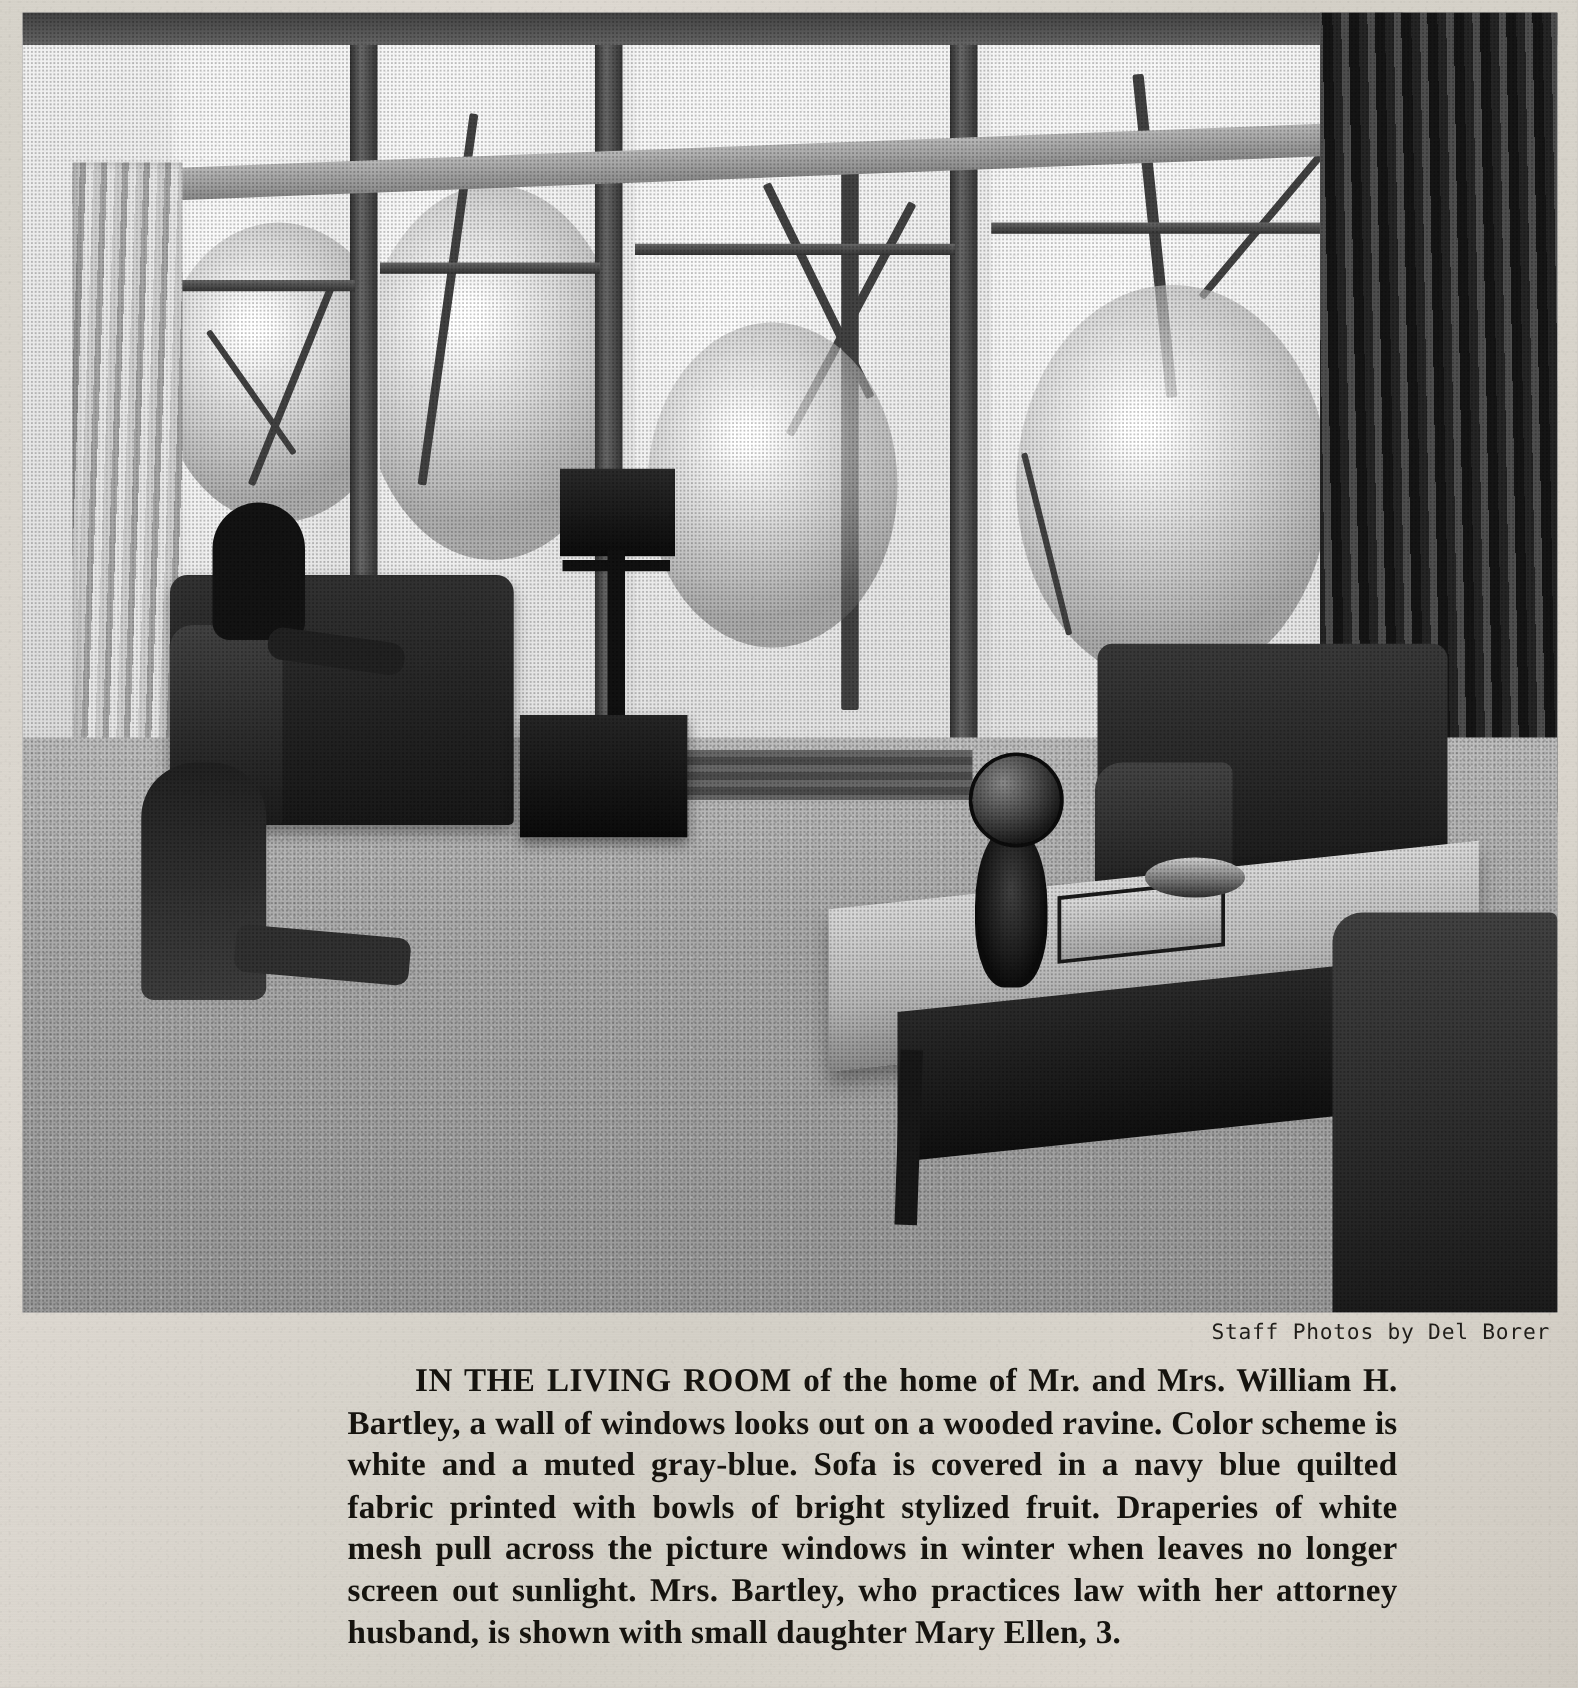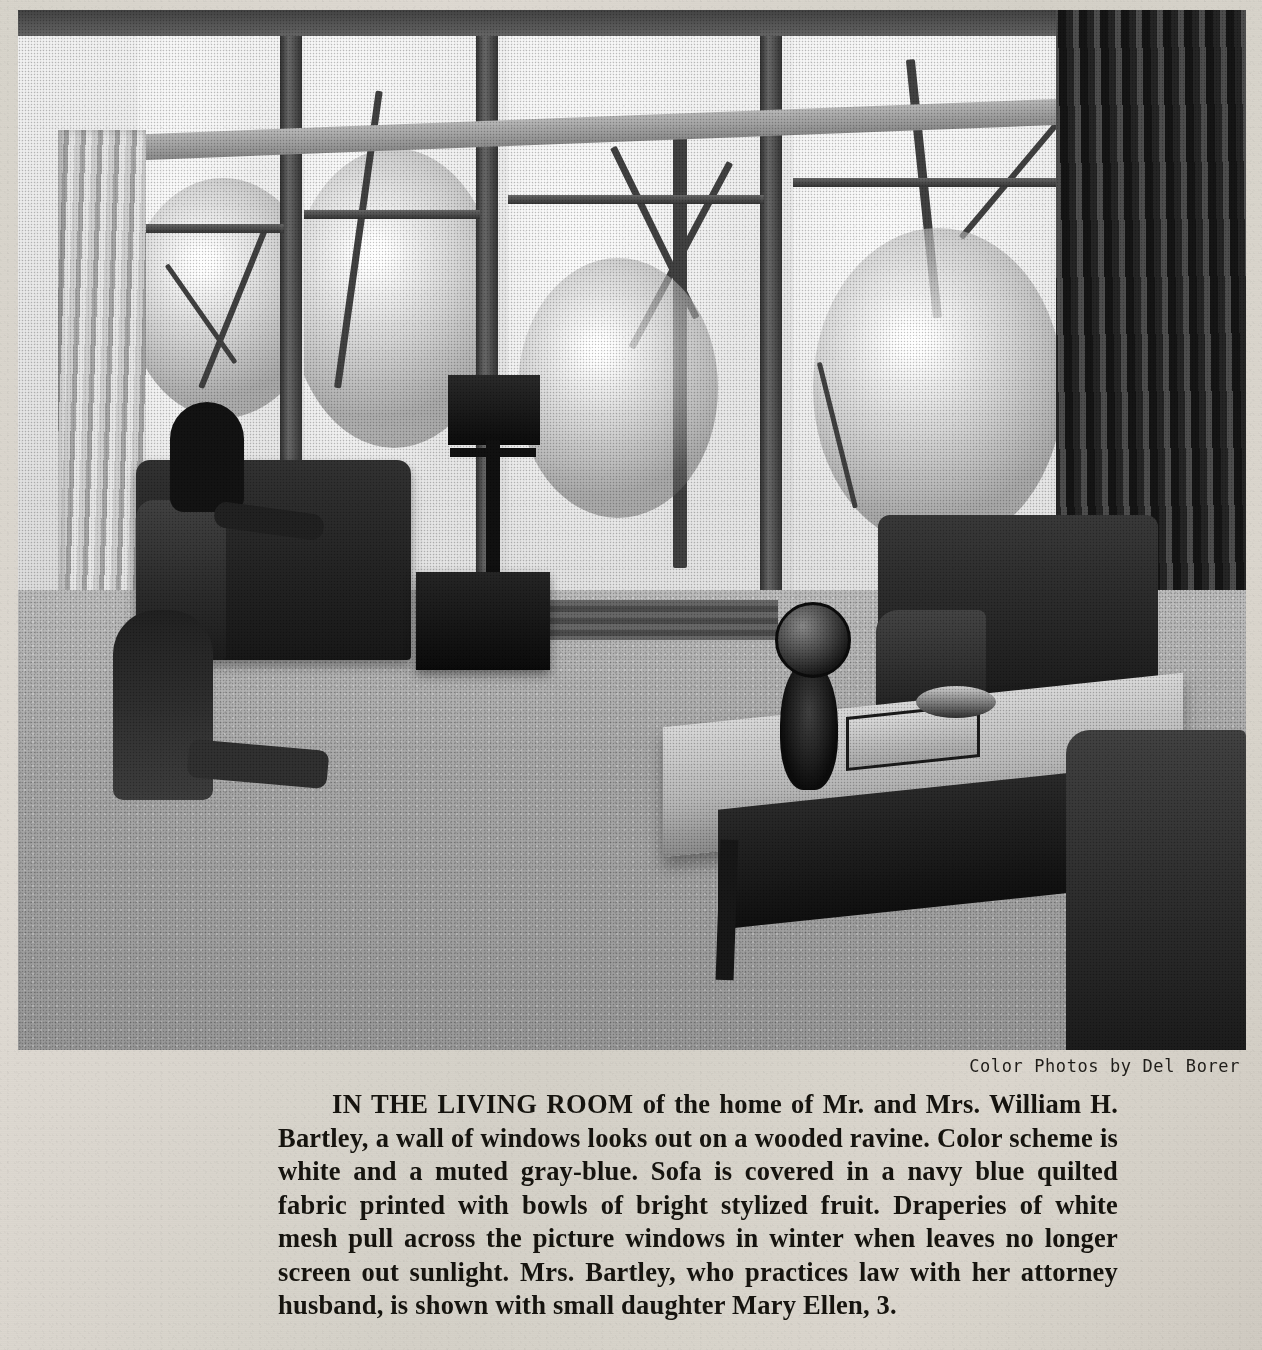--- a/index.html
+++ b/index.html
@@ -386,20 +386,20 @@
       <div class="dish"></div>
       <div class="globe-stand"></div>
       <div class="globe-ball"></div>
 
       <div class="chair-fg"></div>
 
       <div class="halftone"></div>
     </div>
   </div>
 
-  <div class="credit">Color Photos by Del Borer</div>
+  <div class="credit">Staff Photos by Del Borer</div>
 
   <div class="caption">
     <span class="caption-indent"></span><span class="lead">IN THE LIVING ROOM</span><span> of the home of Mr. and Mrs. William H. Bartley, a wall of windows looks out on a wooded ravine. Color scheme is white and a muted gray-blue. Sofa is covered in a navy blue quilted fabric printed with bowls of bright stylized fruit. Draperies of white mesh pull across the picture windows in winter when leaves no longer screen out sunlight. Mrs. Bartley, who practices law with her attorney husband, is shown with small daughter Mary Ellen, 3.</span>
   </div>
 
   <div class="grain"></div>
 </div>
 
 </body></html>

